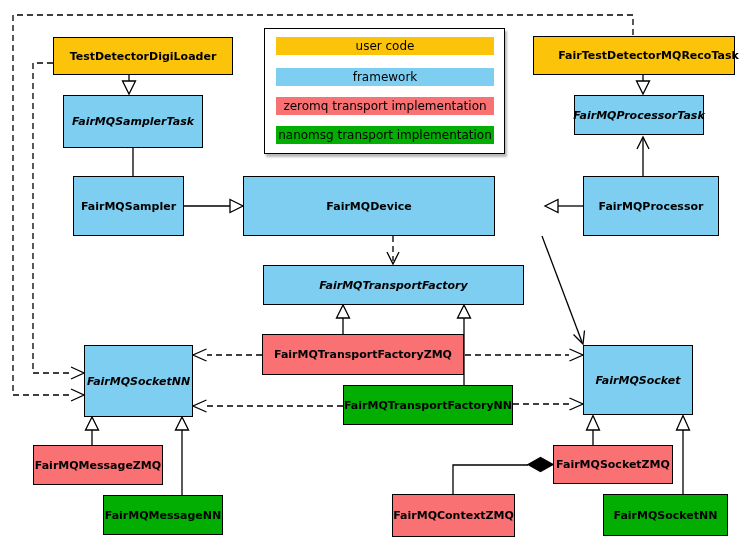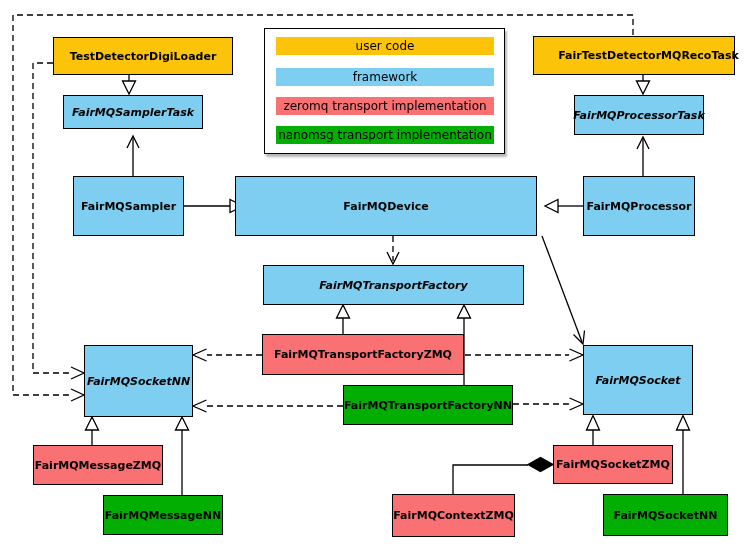--- a/index.html
+++ b/index.html
@@ -82,26 +82,26 @@
   </svg>
 
   <div class="legend">
     <div class="lbar" style="top:8px;background:#FCC30B;">user code</div>
     <div class="lbar" style="top:39px;background:#7DCEF0;">framework</div>
     <div class="lbar" style="top:68px;background:#F97173;">zeromq transport implementation</div>
     <div class="lbar" style="top:97px;background:#02AE02;">nanomsg transport implementation</div>
   </div>
 
   <div class="node cat-user" style="left:53px;top:37px;width:180px;height:38px;">TestDetectorDigiLoader</div>
-  <div class="node cat-fw abstract" style="left:63px;top:95px;width:140px;height:34px;">FairMQSamplerTask</div>
+  <div class="node cat-fw abstract" style="left:63px;top:95px;width:140px;height:53px;">FairMQSamplerTask</div>
   <div class="node cat-fw" style="left:73px;top:176px;width:111px;height:60px;">FairMQSampler</div>
-  <div class="node cat-fw" style="left:235px;top:176px;width:302px;height:60px;">FairMQDevice</div>
+  <div class="node cat-fw" style="left:243px;top:176px;width:252px;height:60px;">FairMQDevice</div>
   <div class="node cat-user" style="left:533px;top:36px;width:202px;height:39px;padding-left:29px;">FairTestDetectorMQRecoTask</div>
   <div class="node cat-fw abstract" style="left:574px;top:95px;width:130px;height:40px;">FairMQProcessorTask</div>
-  <div class="node cat-fw" style="left:583px;top:176px;width:112px;height:60px;">FairMQProcessor</div>
+  <div class="node cat-fw" style="left:583px;top:176px;width:136px;height:60px;">FairMQProcessor</div>
   <div class="node cat-fw abstract" style="left:263px;top:265px;width:261px;height:40px;">FairMQTransportFactory</div>
   <div class="node cat-zmq" style="left:262px;top:334px;width:202px;height:41px;">FairMQTransportFactoryZMQ</div>
   <div class="node cat-nn" style="left:343px;top:385px;width:170px;height:40px;">FairMQTransportFactoryNN</div>
   <div class="node cat-fw abstract" style="left:84px;top:345px;width:109px;height:72px;">FairMQSocketNN</div>
   <div class="node cat-zmq" style="left:33px;top:445px;width:130px;height:40px;">FairMQMessageZMQ</div>
   <div class="node cat-nn" style="left:103px;top:495px;width:120px;height:40px;text-align:right;">FairMQMessageNN</div>
   <div class="node cat-fw abstract" style="left:583px;top:345px;width:110px;height:70px;">FairMQSocket</div>
   <div class="node cat-zmq" style="left:553px;top:445px;width:120px;height:39px;">FairMQSocketZMQ</div>
   <div class="node cat-nn" style="left:603px;top:494px;width:125px;height:42px;">FairMQSocketNN</div>
   <div class="node cat-zmq" style="left:392px;top:494px;width:123px;height:43px;">FairMQContextZMQ</div>

